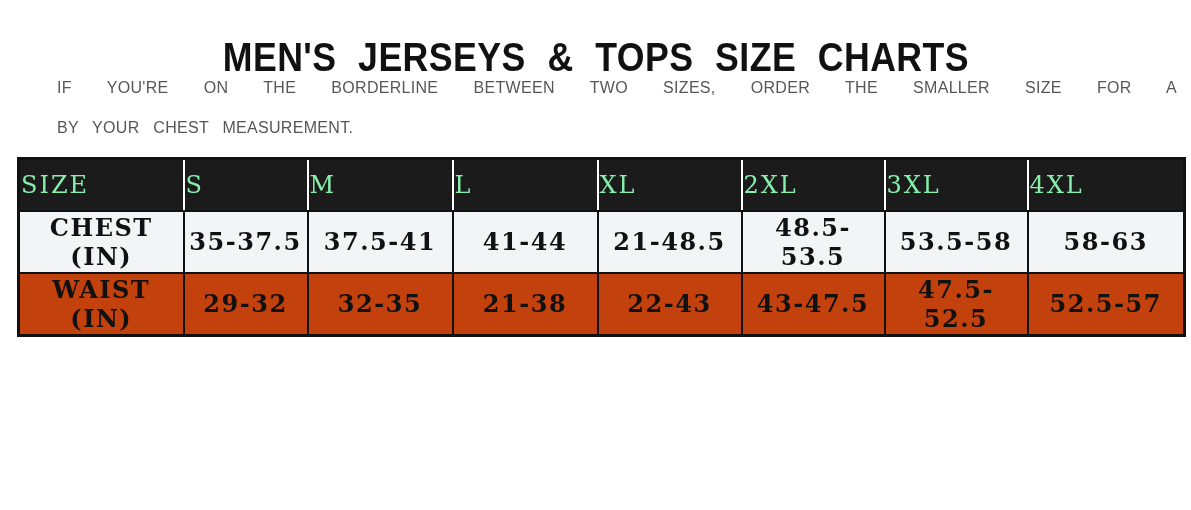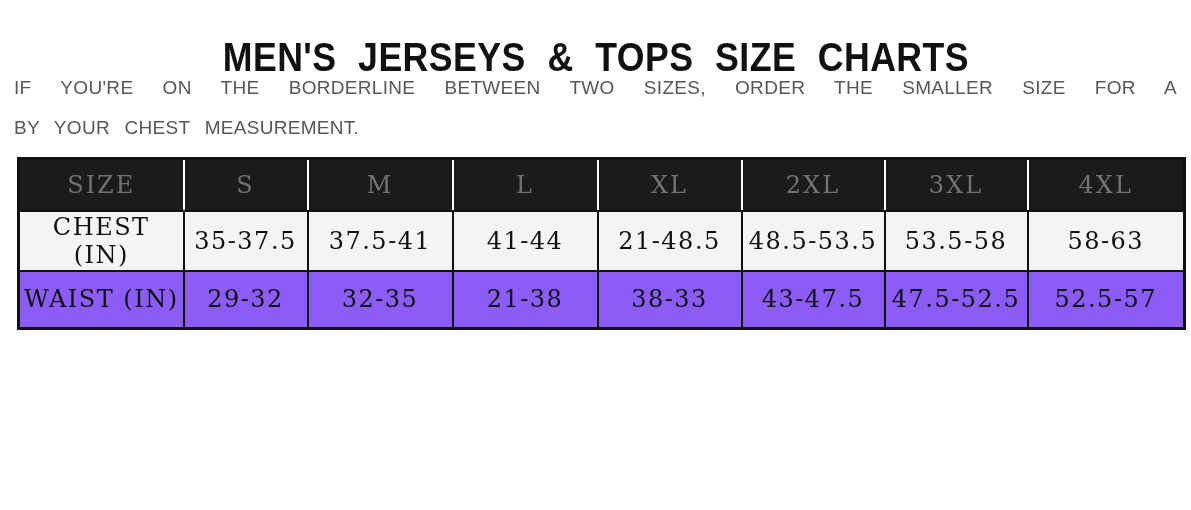--- a/index.html
+++ b/index.html
@@ -27,61 +27,62 @@
     transform: scaleX(0.87);
     transform-origin: center;
     white-space: nowrap;
   }
   .intro {
     width: 1163px;
     margin: 10px 14px 0 14px;
     color: #57575a;
   }
   .intro .line {
-    font-size: 19px;
+    font-size: 16px;
     line-height: 40px;
     letter-spacing: 0.3px;
     text-align: justify;
     text-align-last: justify;
     white-space: normal;
+    margin-left: 43px;
   }
   .intro .line.last {
     text-align: right;
     text-align-last: left;
     word-spacing: 9px;
   }
   table.size-chart {
     margin: 9px 0 0 17px;
     width: 1166px;
     border-collapse: collapse;
     table-layout: fixed;
     border: 3px solid #111111;
   }
   table.size-chart thead tr { height: 52px; }
-  table.size-chart tbody tr { height: 58px; }
+  table.size-chart tbody tr { height: 58px; font-weight: bold; }
   table.size-chart th {
     background: #1b1b1b;
-    color: #737373;
+    color: #86efac;
     font-family: "DejaVu Serif", serif;
     font-weight: normal;
     font-size: 24px;
     letter-spacing: 2px;
-    text-align: center;
+    text-align: left;
     border: 2px solid #ffffff;
     border-top-color: #111111;
     border-bottom-color: #111111;
   }
   table.size-chart td {
     font-family: "DejaVu Serif", serif;
     font-size: 24px;
     color: #111111;
     letter-spacing: 1.5px;
     text-align: center;
     border: 2px solid #111111;
-    background: #8b5cf6;
+    background: #c2410c;
   }
   table.size-chart tbody tr:nth-child(odd) td { background: #f3f4f6; }
 </style>
 </head>
 <body>
 
 <div class="title-wrap">
   <span class="title">MEN'S JERSEYS &amp; TOPS SIZE CHARTS</span>
 </div>
 
@@ -122,19 +123,19 @@
       <td>21-48.5</td>
       <td>48.5-53.5</td>
       <td>53.5-58</td>
       <td>58-63</td>
     </tr>
     <tr>
       <td>WAIST (IN)</td>
       <td>29-32</td>
       <td>32-35</td>
       <td>21-38</td>
-      <td>38-33</td>
+      <td>22-43</td>
       <td>43-47.5</td>
       <td>47.5-52.5</td>
       <td>52.5-57</td>
     </tr>
   </tbody>
 </table>
 
 </body></html>

